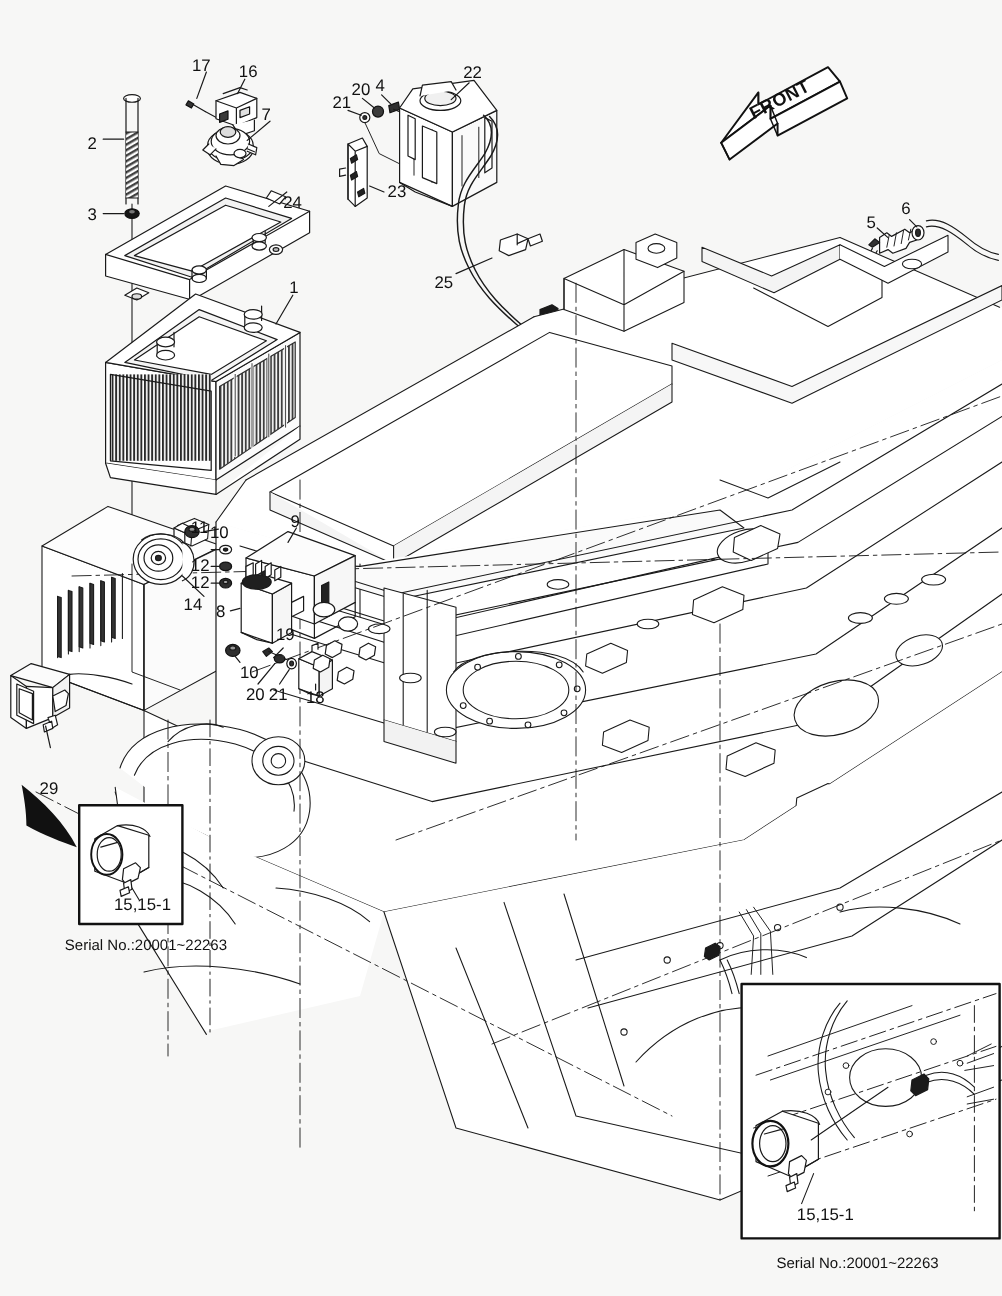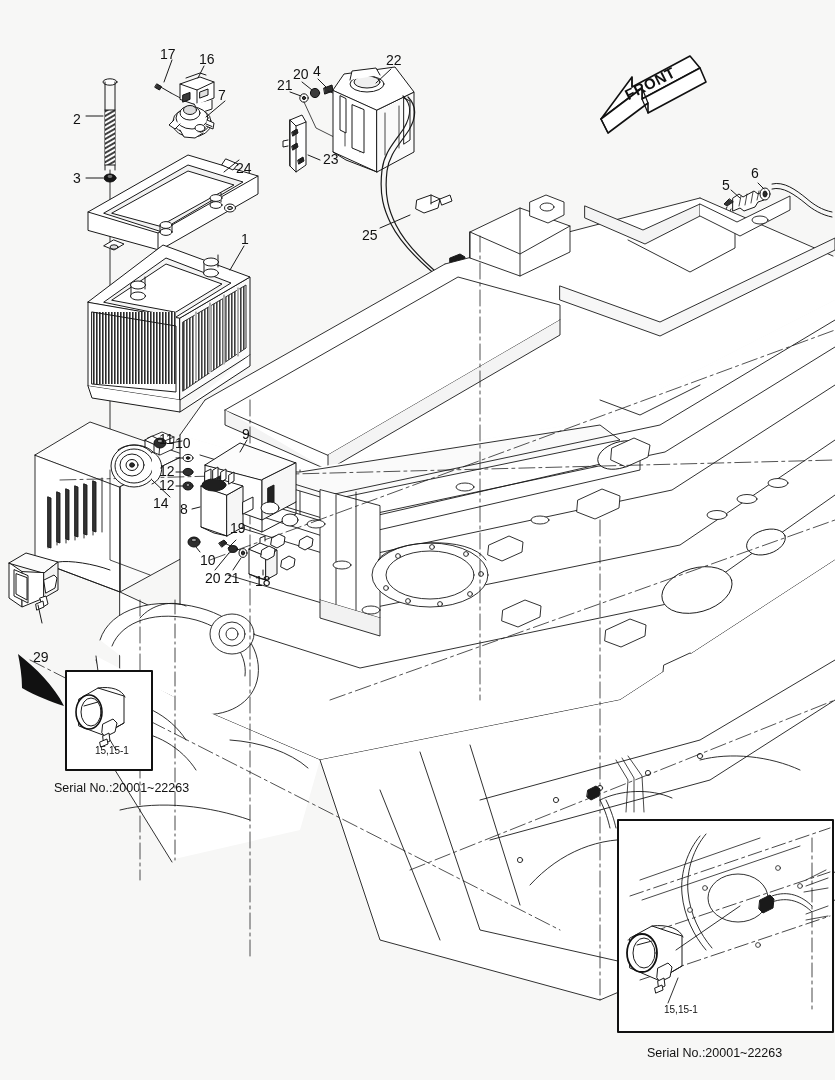--- a/index.html
+++ b/index.html
@@ -29,21 +29,21 @@
     position:absolute;
     font-family:"Liberation Sans", sans-serif;
     font-size:12.5px;
     color:#111;
     white-space:nowrap;
     margin-left:30px;
   }
   .insetlabel{
     position:absolute;
     font-family:"Liberation Sans", sans-serif;
-    font-size:10px;
+    font-size:14px;
     color:#111;
     white-space:nowrap;
   }
   .frontlabel{
     position:absolute;
     font-family:"Liberation Sans", sans-serif;
     font-size:15px;
     font-weight:700;
     color:#111;
   }

